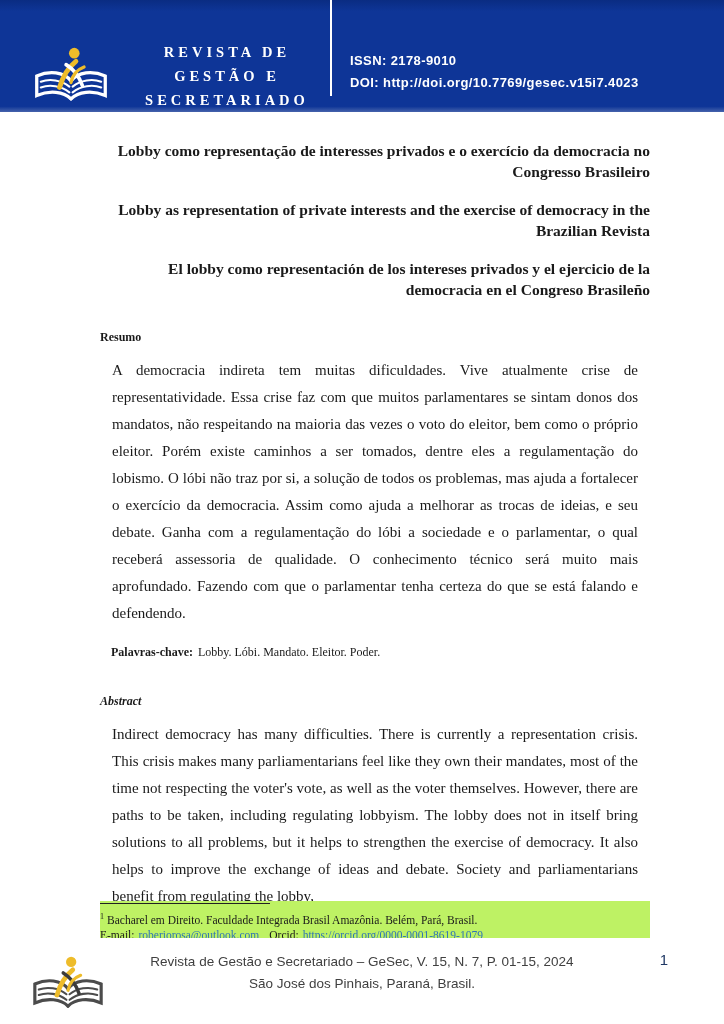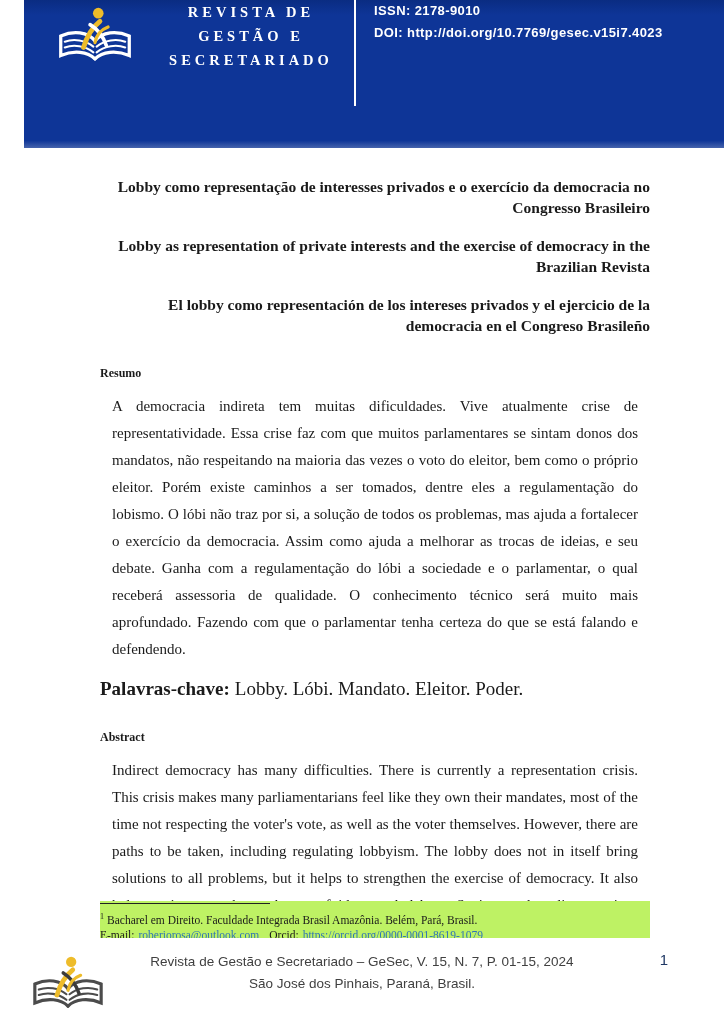--- a/index.html
+++ b/index.html
@@ -4,23 +4,23 @@
 <style>
   html,body { margin:0; padding:0; background:#e8e8e8; }
   .page {
     position:relative; width:724px; height:1024px; margin:0 auto;
     background:#ffffff; overflow:hidden;
     font-family:"Liberation Serif", serif; color:#1a1a1a;
   }
 
   
   .banner {
-    height:148px;
+    height:112px;
     background:linear-gradient(180deg, #0a2c82 0%, #0e3597 10%, #0e3597 95%, #4663ac 100%);
-    display:flex; align-items:flex-start; box-sizing:border-box;margin-left:24px;
+    display:flex; align-items:flex-end; box-sizing:border-box;
   }
   .banner-left { display:flex; align-items:center; padding-left:30px; width:330px; box-sizing:border-box; }
   .logo-svg { width:82px; height:62px; flex:none; }
   .journal-name {
     color:#ffffff; font-family:"Liberation Serif", serif; font-weight:bold;
     font-size:14.5px; letter-spacing:4px; text-align:center; line-height:24px; margin-left:12px;
   }
   .banner-divider { width:2px; height:106px; background:#ffffff; margin-bottom:16px; flex:none; }
   .banner-right {
     padding-left:18px; color:#ffffff; font-family:"Liberation Sans", sans-serif;
@@ -28,23 +28,23 @@
   }
 
   
   .content { padding:28px 74px 0 100px; }
   .title { font-size:15.5px; font-weight:bold; text-align:right; line-height:21px; margin:0 0 17px; }
   .title:last-of-type { margin-bottom:0; }
   .byline { text-align:right; font-size:14px; margin:18px 0 0; }
   sup.fn-ref { font-size:9.5px; margin-left:3px; }
 
   .section-heading { font-weight:bold; font-size:12px; margin:30px 0 6px; }
-  .section-heading.abstract { margin-top:28px; }
+  .section-heading.abstract { margin-top:28px;font-style:italic; }
   .para { font-size:15px; line-height:27px; text-align:justify; margin:12px; hyphens:none; }
-  .keywords { font-size:19px; line-height:27px; margin:0; }
+  .keywords { font-size:12px; line-height:27px; margin:11px; }
   .kw-label { font-weight:bold; margin-right:5px; }
 
   
   .footnote {
     position:absolute; left:100px; right:74px; top:901px;
     font-size:11.5px; line-height:15.5px; background:#bef264; padding-top:2px;
   }
   .footnote-rule { width:170px; border:0; border-top:1.5px solid #222; margin:0 0 5px; }
   .fn-marker { font-size:8px; vertical-align:super; margin-right:3px; }
   .fn-label { margin-right:4px; }

